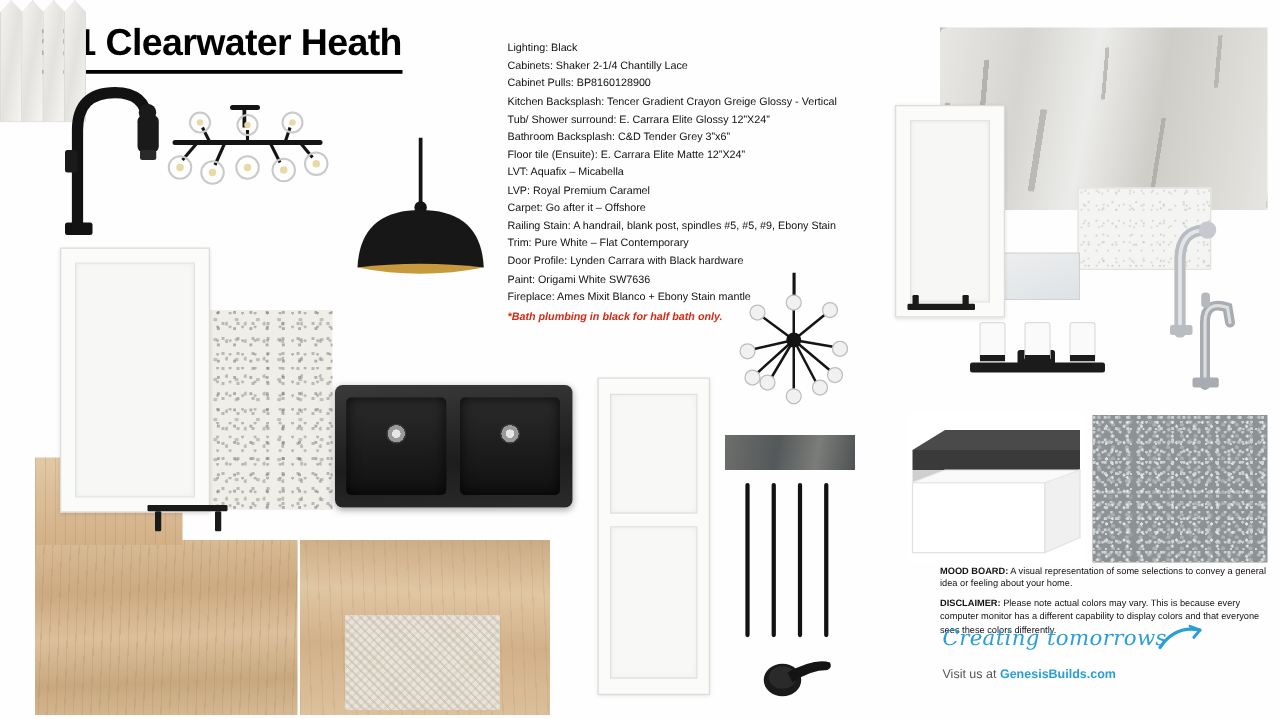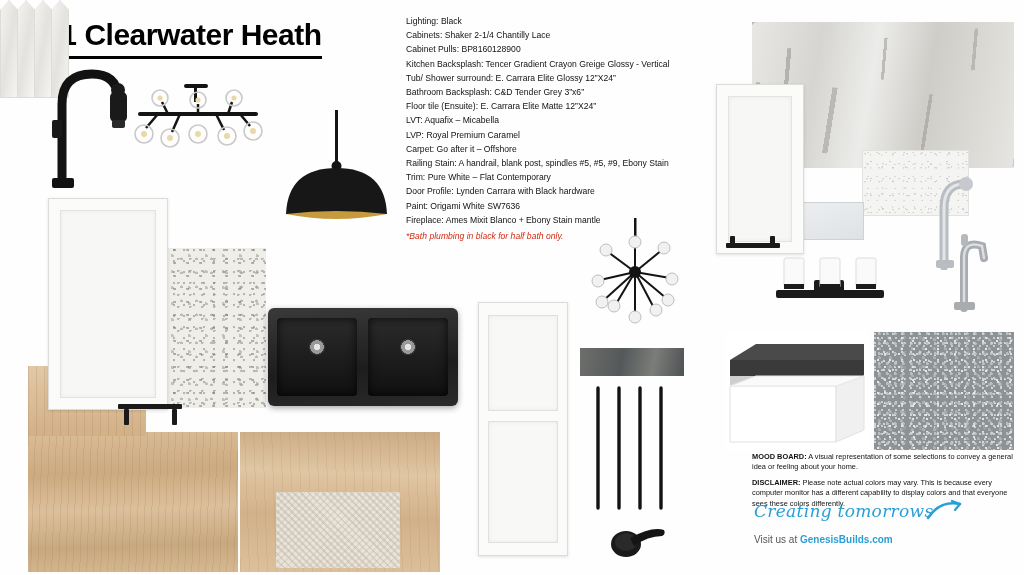--- a/index.html
+++ b/index.html
@@ -31,33 +31,33 @@
     color: #000;
     letter-spacing: -0.5px;
     border-bottom: 3px solid #000;
     padding-bottom: 4px;
     font-family: "Liberation Sans", sans-serif;
   }
   
   .spec-list {
     position: absolute;
     left: 406px;
-    top: 14px;
+    top: 31px;
     width: 300px;
     font-size: 8.6px;
     line-height: 14.2px;
     color: #111;
   }
   .spec-list div {
     white-space: nowrap;
   }
   .spec-note {
     color: #d42a14;
     font-style: italic;
-    font-weight: normal;
+    font-weight: bold;
     margin-top: 2px;
   }
   
   .disclaimer {
     position: absolute;
     left: 752px;
     top: 452px;
     width: 262px;
     font-size: 7.4px;
     line-height: 10.4px;

